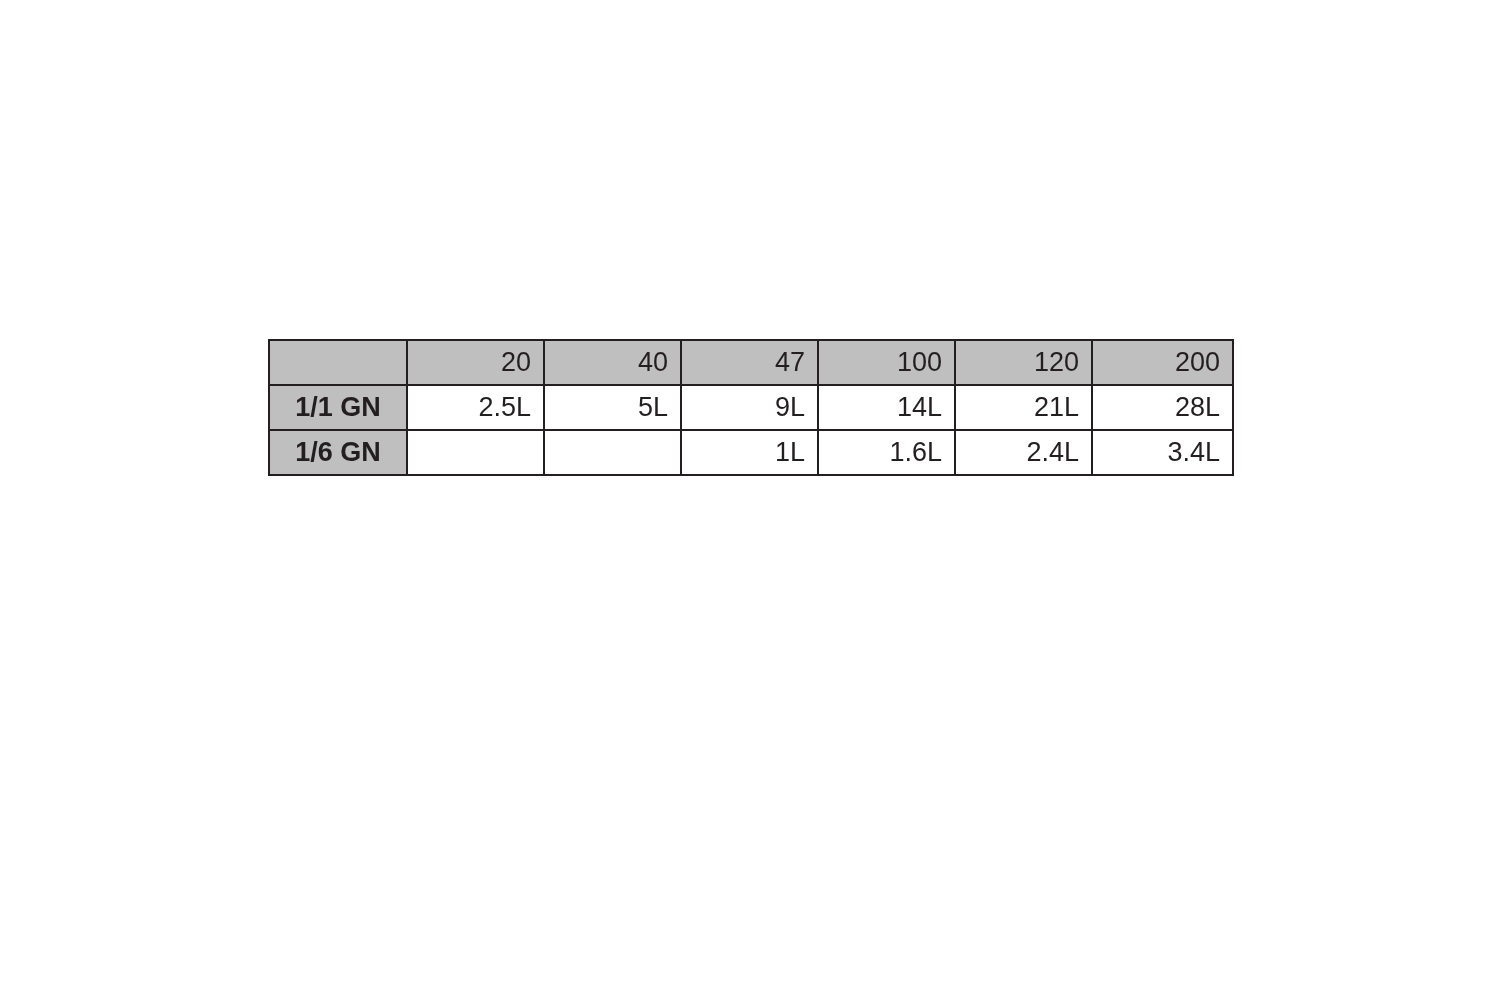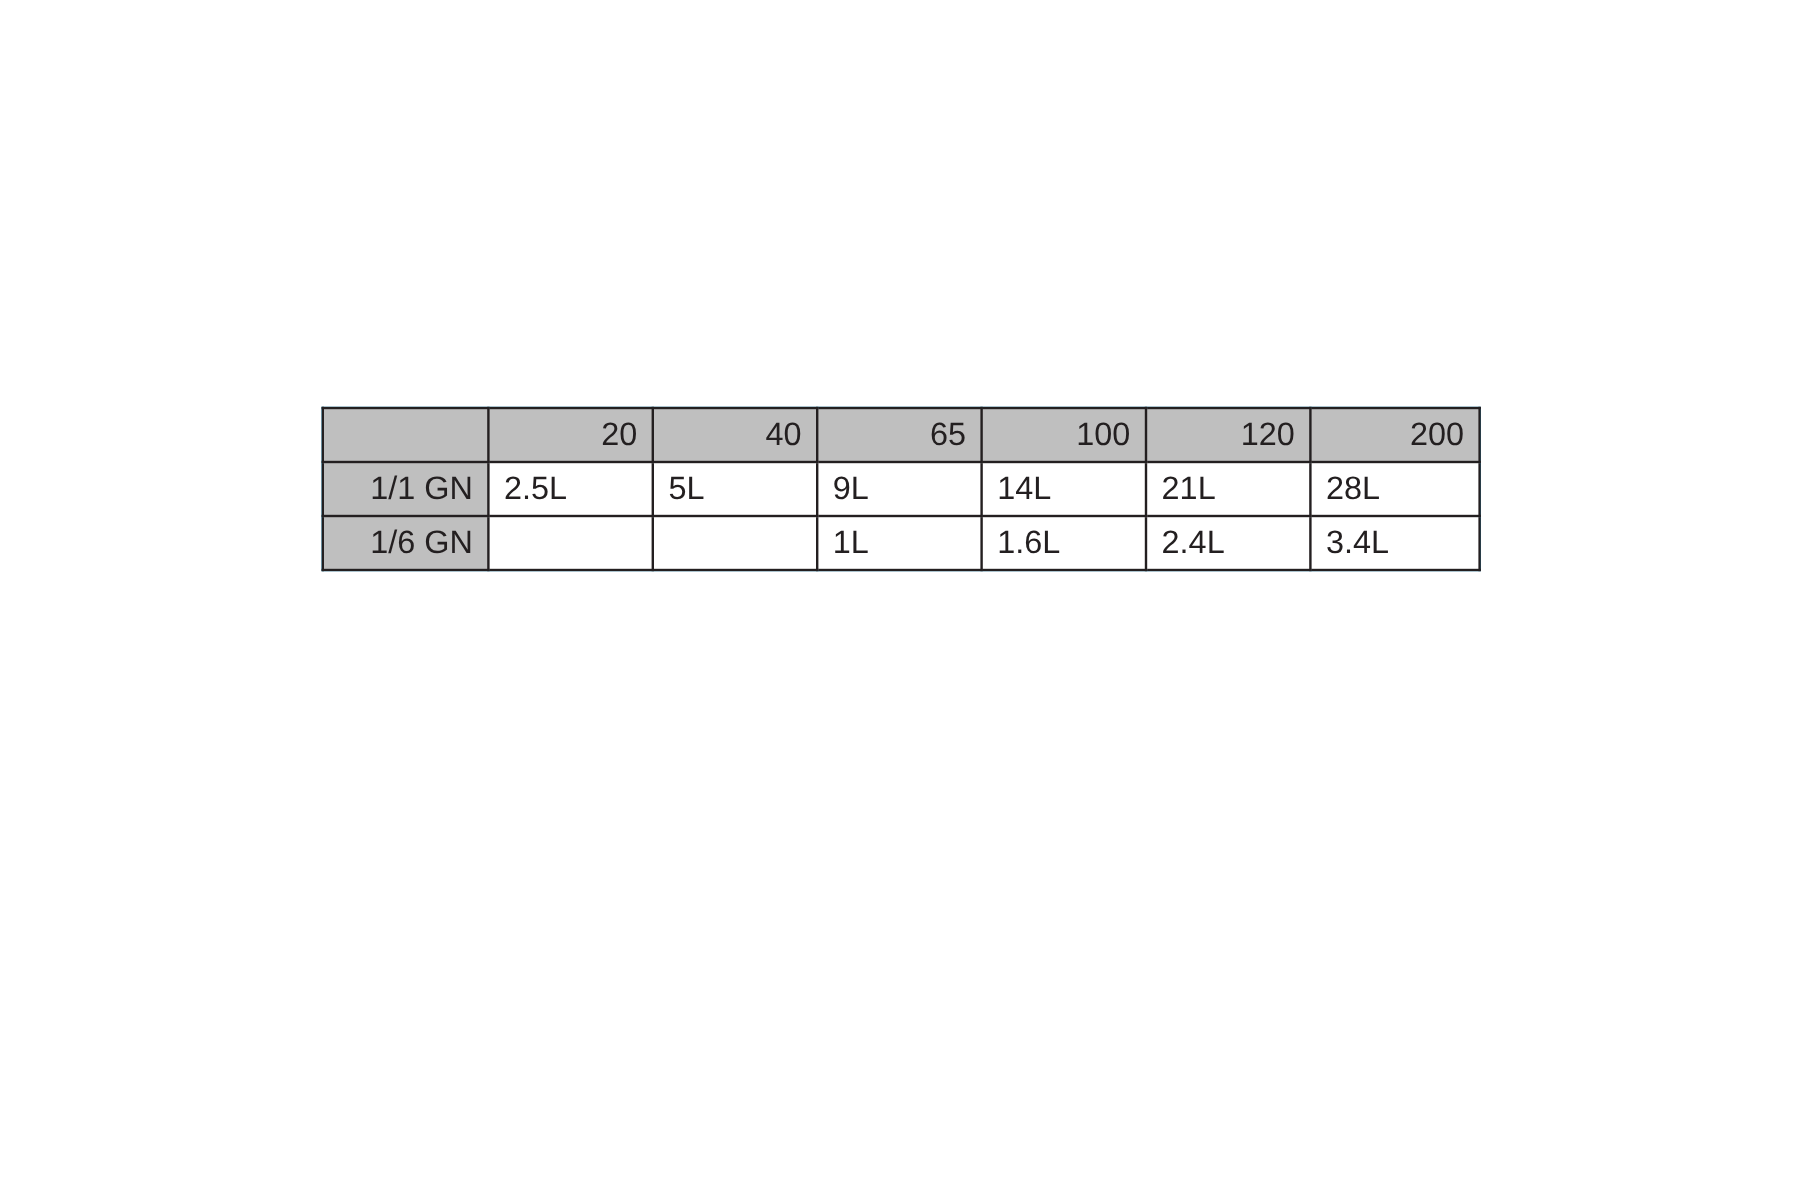--- a/index.html
+++ b/index.html
@@ -21,21 +21,21 @@
   .table-wrap {
     position: absolute;
     left: 268px;
     top: 339px;
     width: 964px;
   }
   table.gn-table {
     border-collapse: collapse;
     table-layout: fixed;
     width: 964px;
-    background: #0ea5e9;
+    background: #f0abfc;
   }
   table.gn-table td,
   table.gn-table th {
     border: 2px solid #231f20;
     height: 45px;
     padding: 0 12px;
     font-size: 27px;
     font-weight: normal;
     color: #231f20;
     font-family: "Liberation Sans", sans-serif;
@@ -52,26 +52,26 @@
 
   thead th {
     background: #bfbfbf;
     text-align: right;
   }
   thead th.corner {
     background: #bfbfbf;
   }
   tbody th.rowhead {
     background: #bfbfbf;
-    text-align: right;
-    font-weight: normal;
+    font-weight: bold;
     margin-left: 27px;
   }
   tbody td.val {
     background: #ffffff;
+    text-align: right;
     margin-left: 12px;
   }
   tbody td.val.empty {
     background: #ffffff;
   }
 </style>
 </head>
 <body>
 
 <div class="page">
@@ -84,21 +84,21 @@
           <col class="c3">
           <col class="c4">
           <col class="c5">
           <col class="c6">
       </colgroup>
       <thead>
         <tr>
           <th class="corner"></th>
           <th>20</th>
           <th>40</th>
-          <th>65</th>
+          <th>47</th>
           <th>100</th>
           <th>120</th>
           <th>200</th>
         </tr>
       </thead>
       <tbody>
         <tr>
           <th class="rowhead">1/1 GN</th>
           <td class="val">2.5L</td>
           <td class="val">5L</td>

